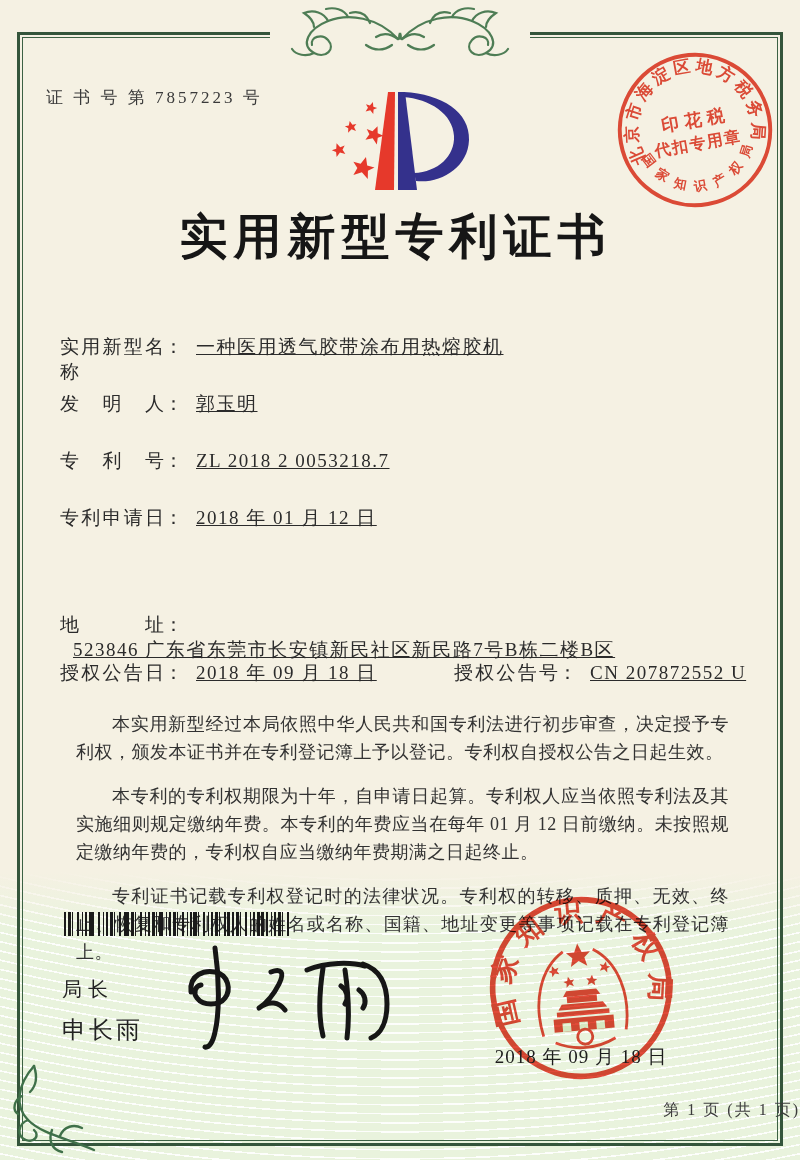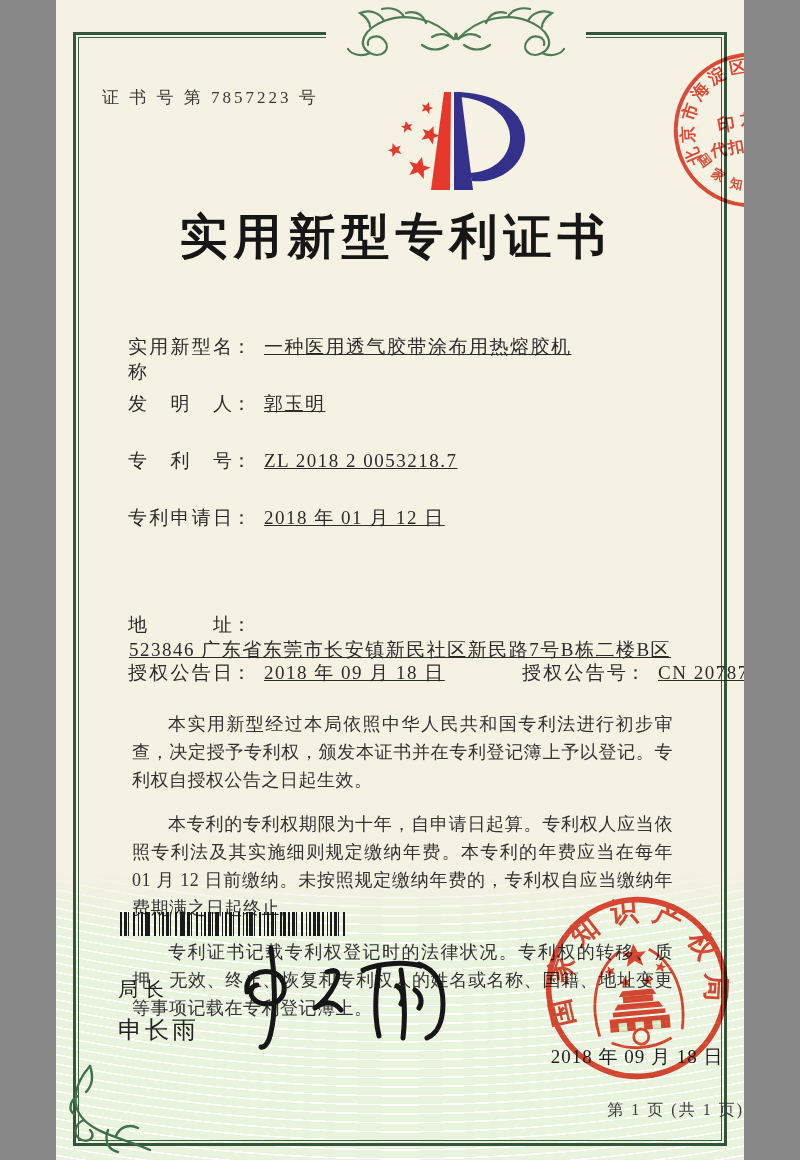--- a/index.html
+++ b/index.html
@@ -1,34 +1,34 @@
 <!DOCTYPE html>
 <html><head>
 <meta charset="utf-8">
 <style>
   html,body{margin:0;padding:0;background:#888;}
   .page{
-    position:relative;width:688px;height:1160px;margin:0 auto;
+    position:relative;width:800px;height:1160px;margin:0 auto;
     background:#f5f1e3;overflow:hidden;
     font-family:"Liberation Serif","DejaVu Serif",serif;color:#2d2d2d;
   }
   .guilloche{
     position:absolute;left:0;right:0;top:872px;height:288px;
     background-color:#e9f3dd;
     background-image:
       linear-gradient(180deg,#f5f1e3 0%,rgba(245,241,227,0) 20%),
       repeating-radial-gradient(circle at 50% -1640px,rgba(255,255,255,.9) 0 1.6px,rgba(255,255,255,0) 1.6px 9px);
   }
   .frame{position:absolute;left:17px;right:17px;top:32px;bottom:14px;border:3px solid #34553b;pointer-events:none;}
   .frame-inner{position:absolute;left:2px;right:2px;top:2px;bottom:2px;border:1px solid #3c6144;}
   .abs{position:absolute;}
   .cert-no{left:46px;top:86px;font-size:17px;letter-spacing:3px;color:#3a3a3a;}
   .title{left:0;right:9px;top:205px;text-align:center;font-size:48px;font-weight:bold;letter-spacing:6px;color:#161616;}
   .field{left:60px;right:54px;font-size:19px;line-height:25px;color:#2b2b2b;}
-  .flabel{display:inline-block;width:104px;text-align:justify;text-align-last:justify;text-justify:inter-character;vertical-align:top;margin-left:12px;}
+  .flabel{display:inline-block;width:104px;text-align:justify;text-align-last:justify;text-justify:inter-character;vertical-align:top;}
   .fcolon{display:inline-block;vertical-align:top;}
   .fvalue{margin-left:13px;letter-spacing:1.5px;vertical-align:top;text-decoration:underline;}
   .fvalue.wrapv{display:inline-block;width:556px;}
   .grant-no-group{position:absolute;left:394px;top:0;white-space:nowrap;}
   .bodytext{left:60px;right:55px;top:694px;font-size:18px;line-height:28px;letter-spacing:.5px;text-align:justify;color:#323232;}
   .bodytext p{margin:16px;text-indent:2em;}
   .barcode{
     left:64px;top:912px;width:226px;height:24px;
     background-image:
       repeating-linear-gradient(90deg,transparent 0 27px,#1a1a1a 27px 30px,transparent 30px 34px),

